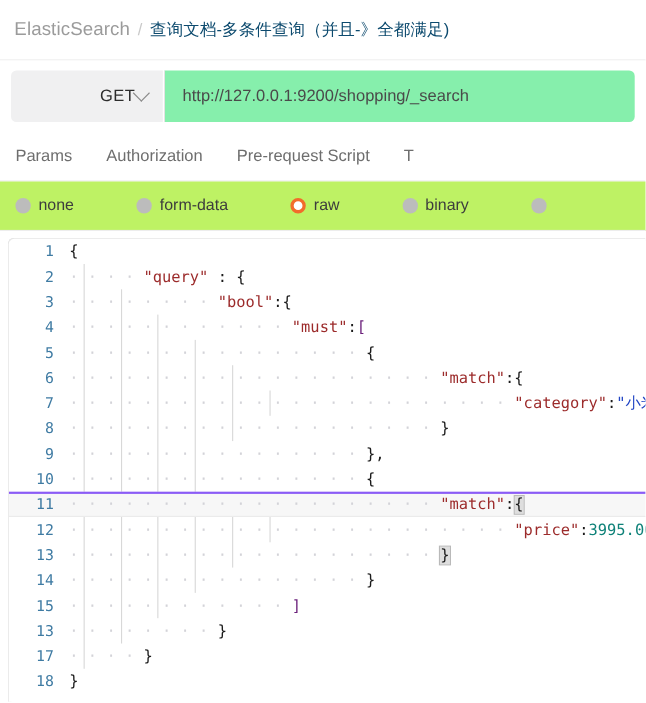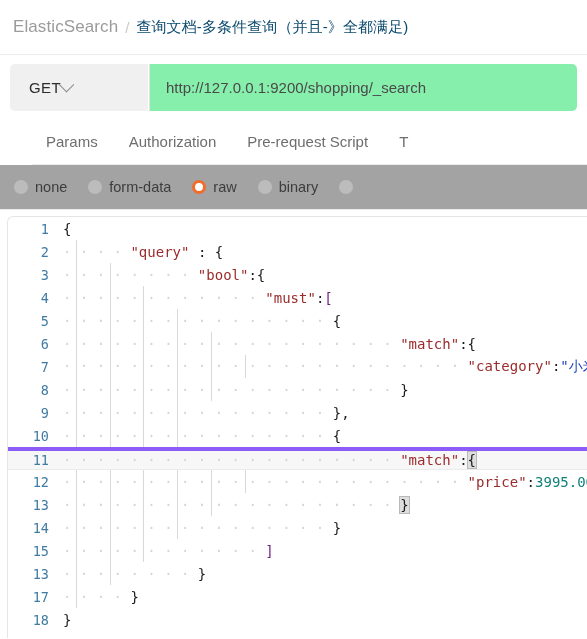--- a/index.html
+++ b/index.html
@@ -45,21 +45,21 @@
     background: #fff;
     gap: 1px;
   }
   .method-select {
     width: 138px;
     height: 47px;
     background: #f0f0f1;
     border-radius: 5px 0 0 5px;
     display: flex;
     align-items: center;
-    justify-content: flex-start;
+    justify-content: flex-end;
     padding: 0 14px 0 19px;
     cursor: pointer;
   }
   .method-label {
     font-size: 15px;
     color: #2c2c2c;
     font-weight: 400;
     letter-spacing: .4px;
   }
   .chev {
@@ -85,21 +85,20 @@
   
   .tabs-row {
     height: 46px;
     display: flex;
     align-items: stretch;
     padding-left: 14px;
     border-bottom: 1px solid #ececec;
     background: #fff;
     white-space: nowrap;
     overflow: hidden;
-    margin-left: 32px;
   }
   .tab {
     position: relative;
     display: flex;
     align-items: center;
     gap: 6px;
     padding: 0 0 0 0;
     margin-right: 31px;
     font-size: 15px;
     color: #6e6e6e;
@@ -121,23 +120,24 @@
     display: inline-block;
   }
 
   
   .radio-row {
     height: 45px;
     display: flex;
     align-items: center;
     padding-left: 14px;
     border-bottom: 1px solid #ededed;
-    background: #a3a3a3;
+    background: #bef264;
     white-space: nowrap;
     overflow: hidden;
+    gap: 36px;
   }
   .radio-item {
     display: flex;
     align-items: center;
     gap: 7px;
     margin-right: 21px;
     font-size: 14.5px;
     color: #3d3d3d;
     cursor: pointer;
   }
@@ -168,21 +168,21 @@
   .code-line {
     position: relative;
     height: 23px;
     display: flex;
     align-items: center;
     font-family: "DejaVu Sans Mono", monospace;
     font-size: 14px;
   }
   .code-line.active {
     background: #f7f7f7;
-    border-top: 4px solid #8b5cf6;
+    border-top: 2px solid #8b5cf6;
     border-bottom: 1px solid #ebebeb;
     height: 23px;
   }
   .ln {
     width: 55px;
     text-align: right;
     padding-right: 14px;
     color: #3f7ba3;
     font-family: "DejaVu Sans Mono", monospace;
     font-size: 13.5px;

